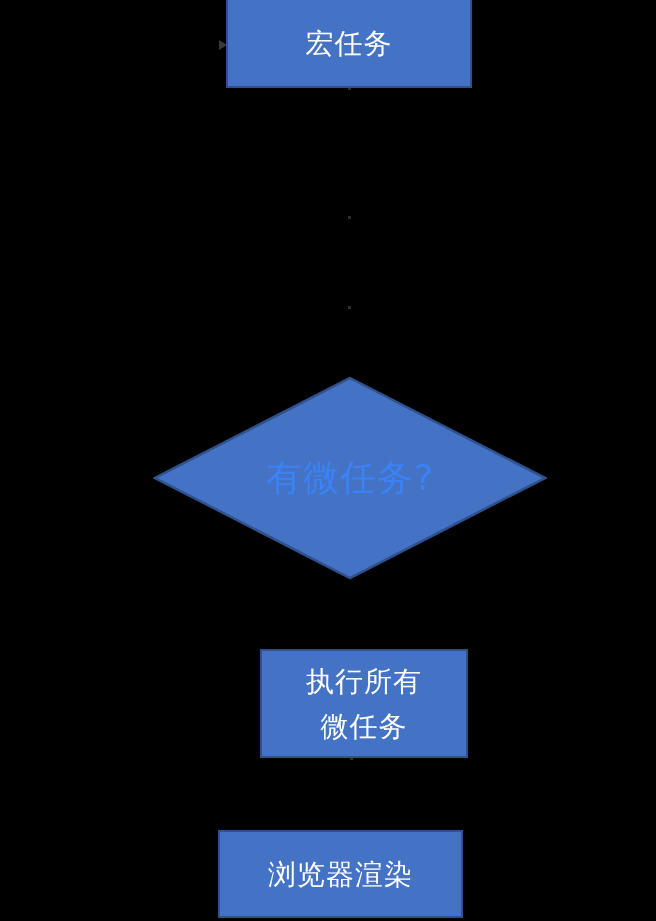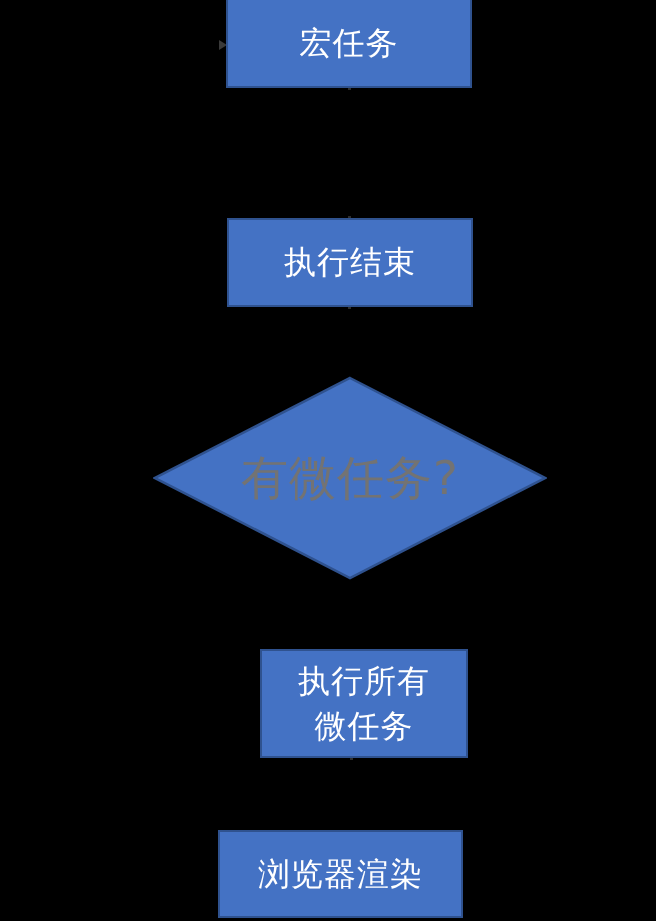--- a/index.html
+++ b/index.html
@@ -28,21 +28,21 @@
     box-sizing: border-box;
     background: #4472C4;
     border: 2px solid #2F528F;
     display: flex;
     align-items: center;
     justify-content: center;
     z-index: 2;
   }
   .node-label {
     color: #FFFFFF;
-    font-size: 32px;
+    font-size: 28px;
     line-height: 45px;
     text-align: center;
     white-space: pre-line;
     letter-spacing: 1px;
   }
   #node-macro-task      { left: 226px; top: -2px;  width: 246px; height: 90px; }
   #node-execution-end   { left: 227px; top: 218px; width: 246px; height: 89px; }
   #node-run-microtasks  { left: 245px; top: 649px; width: 208px; height: 109px; margin-left: 15px; }
   #node-browser-render  { left: 218px; top: 830px; width: 245px; height: 88px; }
 
@@ -63,22 +63,22 @@
   }
   .diamond-label {
     position: absolute;
     left: 0;
     top: 0;
     width: 100%;
     height: 100%;
     display: flex;
     align-items: center;
     justify-content: center;
-    color: #737373;
-    font-size: 47px;
+    color: #3b82f6;
+    font-size: 36px;
     letter-spacing: 1px;
     z-index: 3;
   }
 </style>
 </head>
 <body>
 
 <div class="canvas">
 
   <svg class="connector-layer" viewBox="0 0 656 921" xmlns="http://www.w3.org/2000/svg">
@@ -93,23 +93,20 @@
     <rect x="348" y="87" width="3" height="3" fill="#2E2E2E"></rect>
     <rect x="348" y="216" width="3" height="3" fill="#2E2E2E"></rect>
     <rect x="348" y="306" width="3" height="3" fill="#2E2E2E"></rect>
     <rect x="350" y="757" width="3" height="3" fill="#2E2E2E"></rect>
   </svg>
 
   <div class="node" id="node-macro-task">
     <span class="node-label">宏任务</span>
   </div>
 
-  <div class="node" id="node-execution-end">
-    <span class="node-label">执行结束</span>
-  </div>
 
   <div class="diamond-wrap">
     <svg viewBox="0 0 394 204" xmlns="http://www.w3.org/2000/svg">
       <polygon points="197,2 392,102 197,202 2,102" fill="#4472C4" stroke="#2F528F" stroke-width="2.5" stroke-linejoin="miter"></polygon>
     </svg>
     <div class="diamond-label">有微任务?</div>
   </div>
 
   <div class="node" id="node-run-microtasks">
     <span class="node-label">执行所有

